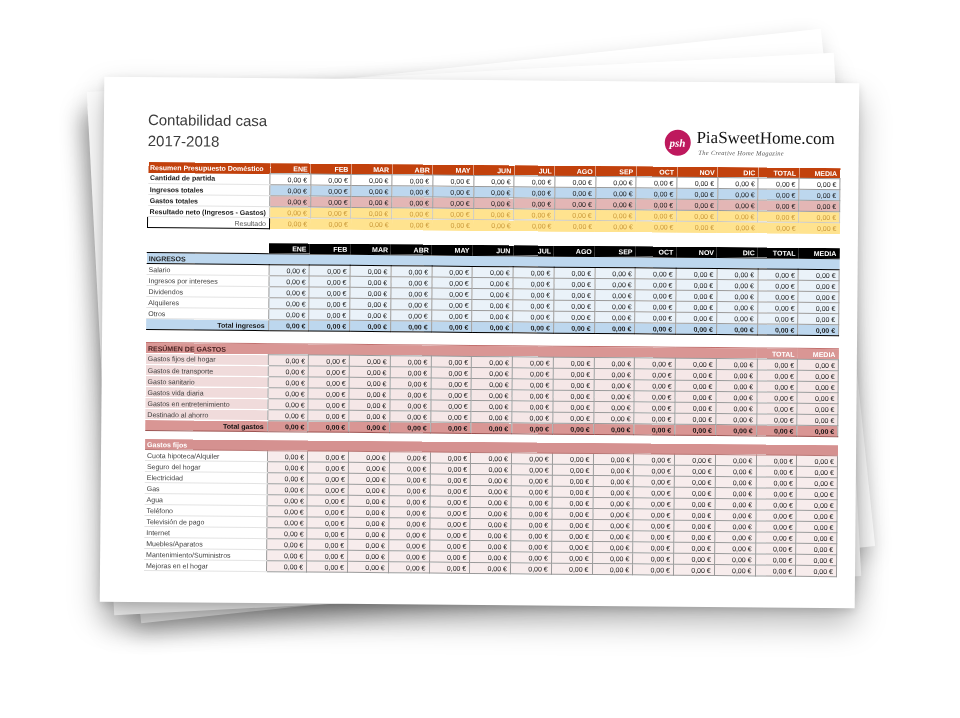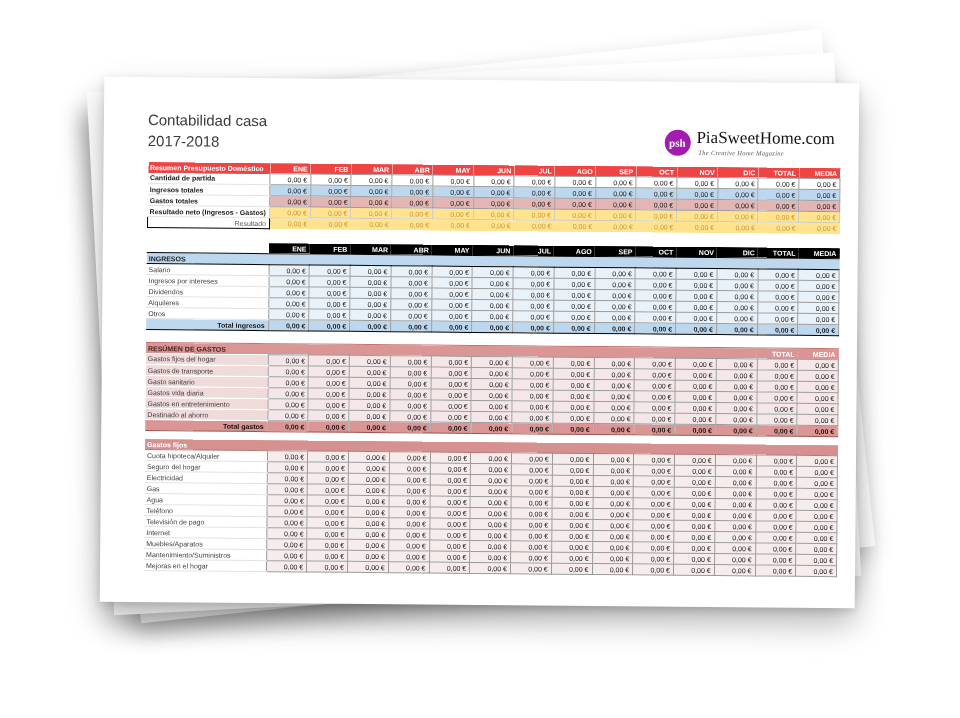--- a/index.html
+++ b/index.html
@@ -27,40 +27,40 @@
     transform:rotate(0.5deg);
     box-shadow:0 16px 32px rgba(0,0,0,.28), 0 3px 8px rgba(0,0,0,.12);
   }
   .doc{position:absolute;inset:0;padding:32px 18px 0 44px;}
 
   
   .title{font-size:15px;line-height:21px;color:#3b3b3b;}
   .subtitle{font-size:15px;line-height:21px;color:#3b3b3b;margin-bottom:11px;}
   .logo{position:absolute;top:46px;right:24px;display:flex;align-items:flex-start;}
   .logo-badge{
-    width:26px;height:26px;border-radius:50%;background:#a21caf;
-    color:#fff;font-family:"Liberation Serif",serif;font-weight:bold;
+    width:26px;height:26px;border-radius:50%;background:#be185d;
+    color:#fff;font-family:"Liberation Serif",serif;font-style:italic;font-weight:bold;
     font-size:11px;display:flex;align-items:center;justify-content:center;margin-right:6px;margin-top:2px;
   }
   .logo-text{display:flex;flex-direction:column;}
   .logo-name{font-family:"Liberation Serif",serif;font-size:17px;color:#111;line-height:19px;}
   .logo-tagline{font-family:"Liberation Serif",serif;font-style:italic;font-size:6.5px;color:#555;margin-top:2px;margin-left:2px;letter-spacing:.3px;}
 
   
   table{border-collapse:collapse;table-layout:fixed;width:693px;font-size:7px;color:#1a1a1a;}
   col.c-label{width:122px;}
   td,th{height:10px;padding:0 3px 0 2px;overflow:hidden;white-space:nowrap;font-weight:normal;text-align:left;}
   td.v{text-align:right;border:1px solid #9a9a9a;background:#fff;}
   td.lbl{font-weight:bold;border-bottom:1px solid #e3e3e3;}
   td.lbl-plain{font-weight:normal;color:#3f3f3f;border-bottom:1px solid #e3e3e3;}
 
   .gap14{height:14px;} .gap12{height:12px;} .gap8{height:8px;}
 
   
-  tr.hdr th{background:#ef4444;color:#fff;font-weight:bold;}
+  tr.hdr th{background:#c2410c;color:#fff;font-weight:bold;}
   tr.hdr th.mon{text-align:right;}
   tr.row-blue td.v{background:#BDD7EE;}
   tr.row-pink td.v{background:#E3B6B5;}
   tr.row-yellow td.v{background:#FFE38F;color:#CB9A3B;border-color:#cfcabb;}
   tr.row-yellowflat td.v{background:#FFE38F;color:#CB9A3B;border:none;}
   td.lbl-result{font-weight:normal;color:#595959;text-align:right;border:1px solid #000;background:#fff;}
 
   
   tr.hdr2 th{background:#000;color:#fff;font-weight:bold;text-align:right;}
   tr.hdr2 th.empty{background:transparent;border:none;}

